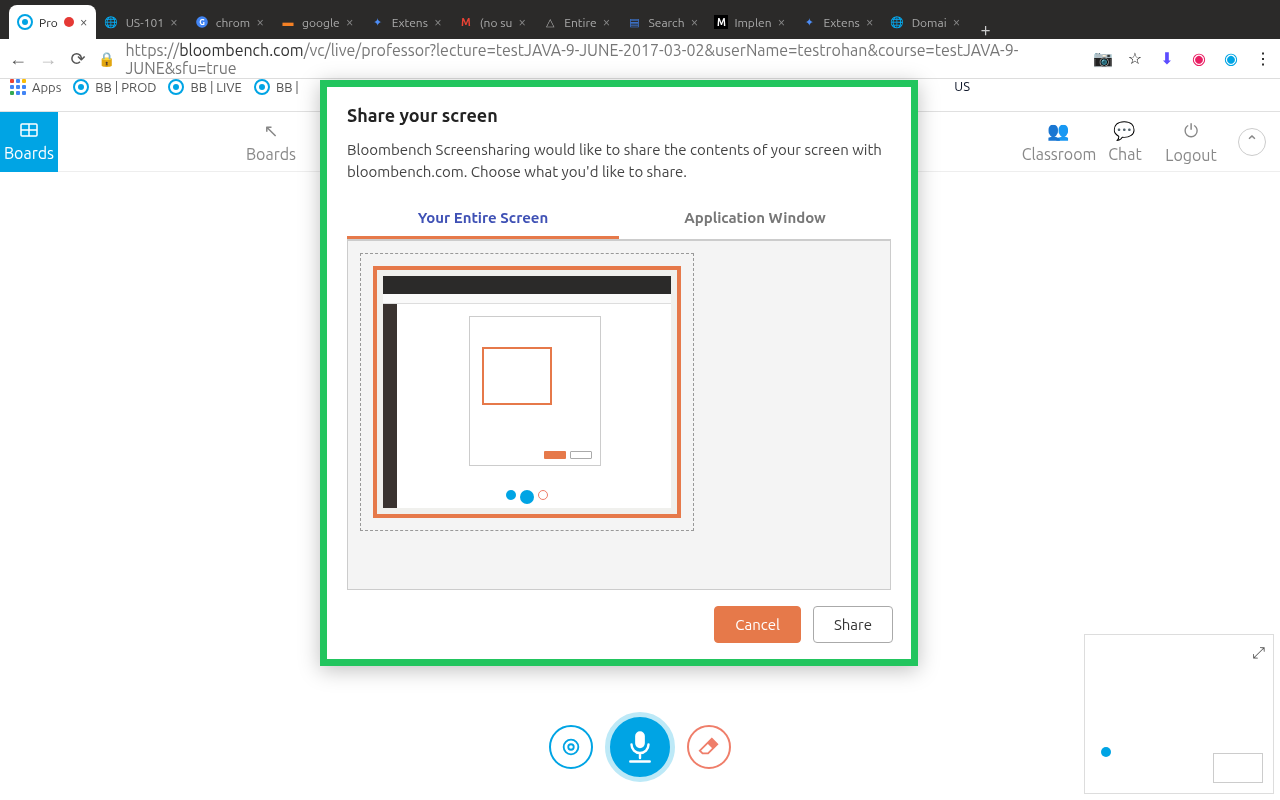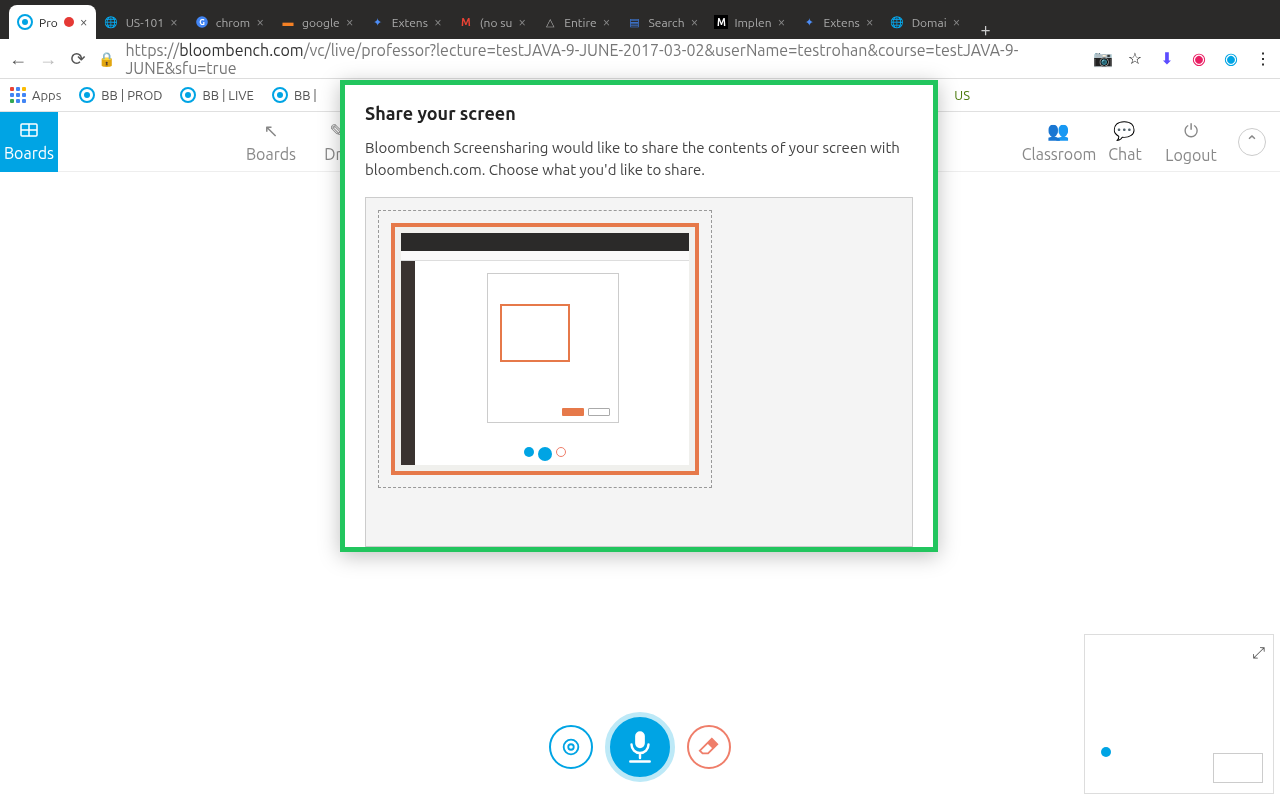--- a/index.html
+++ b/index.html
@@ -20,39 +20,39 @@
 .addr{height:40px;background:#fff;border-bottom:1px solid #ddd;display:flex;align-items:center;padding:0 8px;gap:10px}
 .nav-btn{width:20px;height:20px;display:flex;align-items:center;justify-content:center;color:#555;cursor:pointer;font-size:18px}
 .nav-btn.disabled{color:#bbb}
 .lock-icon{color:#0a8a0a;font-size:14px}
 .url{flex:1;font-size:16px;color:#333}
 .url .dim{color:#777}
 .addr-icons{display:flex;gap:14px;align-items:center}
 .addr-ic{width:18px;height:18px;display:flex;align-items:center;justify-content:center}
 
 
-.bk{height:33px;background:#fff;border-bottom:1px solid #e0e0e0;display:flex;align-items:center;padding:0 10px;gap:18px;font-size:13px;color:#555}
+.bk{height:33px;background:#fff;border-bottom:1px solid #e0e0e0;display:flex;align-items:flex-start;padding:0 10px;gap:12px;font-size:13px;color:#555}
 .bk-item{display:flex;align-items:center;gap:6px;cursor:pointer}
 .apps-ic{width:16px;height:16px;display:grid;grid-template-columns:repeat(3,4px);grid-template-rows:repeat(3,4px);gap:2px}
 .apps-ic span{background:#4285f4;border-radius:1px}
 .apps-ic span:nth-child(1){background:#ea4335}.apps-ic span:nth-child(3){background:#fbbc05}.apps-ic span:nth-child(7){background:#34a853}
 .bb-ic{width:16px;height:16px;border:2px solid #00a4e4;border-radius:50%;position:relative}
 .bb-ic::after{content:'';position:absolute;inset:3px;border-radius:50%;background:#00a4e4}
 
 
 .app-toolbar{height:60px;background:#fff;display:flex;align-items:center;position:relative;border-bottom:1px solid #eee}
 .tool{display:flex;flex-direction:column;align-items:center;justify-content:center;gap:4px;font-size:11px;color:#888;width:66px;height:60px;cursor:pointer}
 .tool.boards{background:#00a4e4;color:#fff;width:58px}
 .tool-icon{font-size:18px}
 .tool-label{font-size:16px}
 .right-tools{margin-left:auto;display:flex;align-items:center}
 .collapse-btn{width:28px;height:28px;border:1px solid #ccc;border-radius:50%;display:flex;align-items:center;justify-content:center;margin:0 14px;cursor:pointer;color:#888}
 
 
-.modal{position:absolute;left:340px;top:80px;width:598px;background:#fff;border:5px solid #22c55e;box-shadow:0 4px 20px rgba(0,0,0,.25)}
+.modal{position:absolute;left:320px;top:80px;width:598px;background:#fff;border:7px solid #22c55e;box-shadow:0 4px 20px rgba(0,0,0,.25)}
 .modal-pad{padding:18px 20px 0 20px}
 .modal h2{font-size:18px;font-weight:600;color:#222;margin-bottom:14px}
 .modal p{font-size:15px;color:#444;line-height:1.45;margin-bottom:16px}
 .tabs{display:flex;border-bottom:1px solid #ccc}
 .mtab{flex:1;text-align:center;padding:10px 0;font-size:15px;font-weight:600;color:#777;cursor:pointer}
 .mtab.active{color:#3f51b5;border-bottom:3px solid #e6794a}
 .preview-area{border:1px solid #ccc;margin:0;min-height:350px;background:#f4f4f4;padding:12px;display:flex;align-items:flex-start}
 .screen-opt{border:1px dashed #999;padding:12px;background:#f4f4f4}
 .screen-thumb{width:308px;height:252px;border:4px solid #e6794a;background:#f0f0ed;position:relative}
 .thumb-inner{position:absolute;inset:6px;background:#fff}
@@ -194,21 +194,21 @@
       <span>BB | PROD</span>
     </div>
   <div class="bk-item">
       <span class="bb-ic"></span>
       <span>BB | LIVE</span>
     </div>
   <div class="bk-item">
       <span class="bb-ic"></span>
       <span>BB |</span>
     </div>
-  <div style="margin-left:auto;color:#4d7c0f;padding-right:300px">US</div>
+  <div style="margin-left:auto;color:#0f172a;padding-right:300px">US</div>
 </div>
 
 <div class="app-toolbar">
   <div class="tool boards">
     <span class="tool-icon">
         <svg width="20" height="18" viewBox="0 0 20 18" fill="none" stroke="#fff" stroke-width="1.5">
           <rect x="2" y="2" width="16" height="12" rx="1"></rect>
           <path d="M10 2v12M2 8h16"></path>
         </svg>
       </span>
@@ -237,20 +237,24 @@
       <span class="tool-label">Logout</span>
     </div>
     <div class="collapse-btn">⌃</div>
   </div>
 </div>
 
 <div class="modal">
   <div class="modal-pad">
     <h2>Share your screen</h2>
     <p>Bloombench Screensharing would like to share the contents of your screen with bloombench.com. Choose what you'd like to share.</p>
+    <div class="tabs">
+      <div class="mtab active">Your Entire Screen</div>
+      <div class="mtab">Application Window</div>
+    </div>
     <div class="preview-area">
       <div class="screen-opt">
         <div class="screen-thumb">
           <div class="thumb-inner">
             <div class="thumb-tabstrip"></div>
             <div class="thumb-toolbar"></div>
             <div class="thumb-sidebar"></div>
             <div class="thumb-modal">
               <div class="thumb-modal-inner"></div>
               <div class="thumb-btns">
@@ -261,20 +265,24 @@
             <div class="thumb-controls">
               <div class="thumb-ctrl" style="background:#00a4e4"></div>
               <div class="thumb-ctrl" style="background:#00a4e4;width:14px;height:14px"></div>
               <div class="thumb-ctrl" style="border:1px solid #ef7e6a"></div>
             </div>
           </div>
         </div>
       </div>
     </div>
   </div>
+  <div class="modal-footer">
+    <button class="btn btn-cancel">Cancel</button>
+    <button class="btn btn-share">Share</button>
+  </div>
 </div>
 
 <div class="bottom-controls">
   <div class="ctrl-circle ctrl-cam">
     <svg width="22" height="22" viewBox="0 0 24 24" fill="none" stroke="#00a4e4" stroke-width="2">
         <circle cx="12" cy="12" r="8"></circle>
         <circle cx="12" cy="12" r="3"></circle>
       </svg>
   </div>
   <div class="ctrl-circle ctrl-mic">

